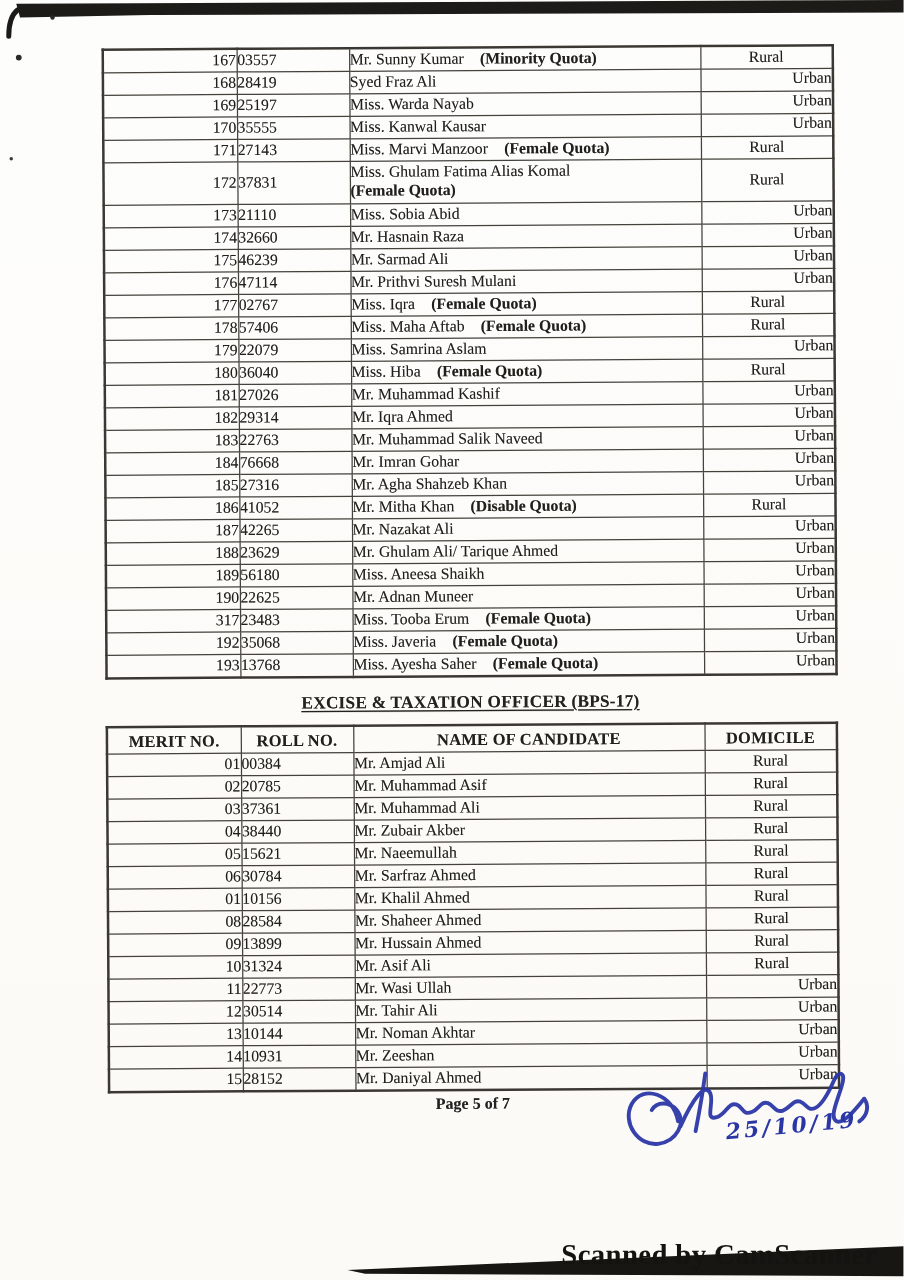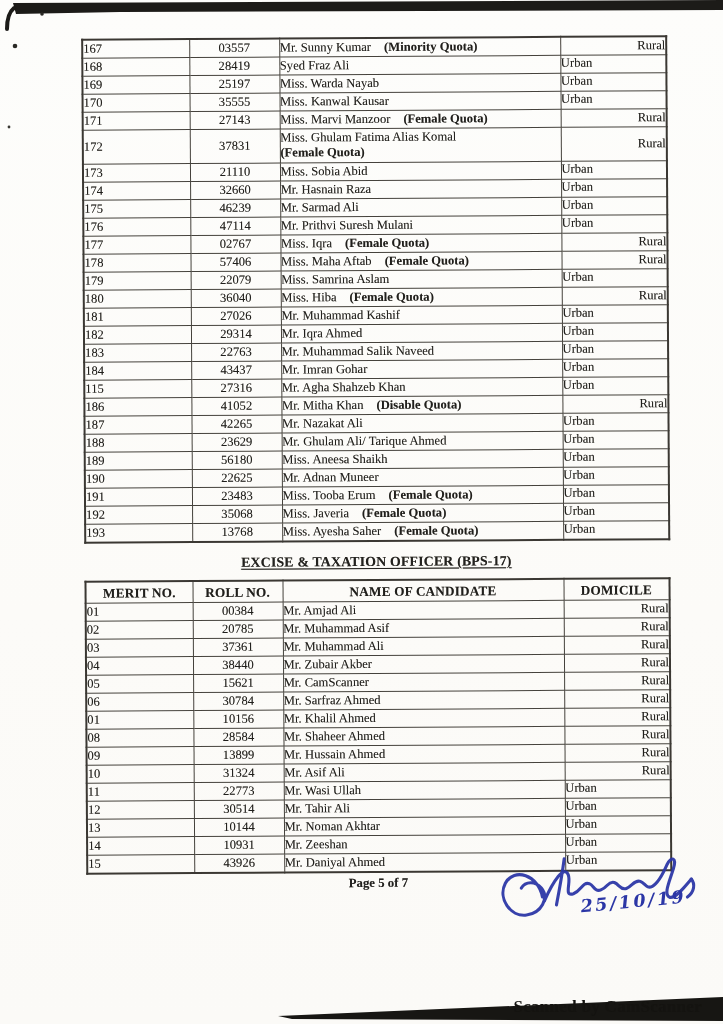--- a/index.html
+++ b/index.html
@@ -11,26 +11,26 @@
   .sheet{position:absolute;inset:0;transform:rotate(-0.35deg);transform-origin:370px 500px;}
 
   
   .tbl{border-collapse:collapse;table-layout:fixed;width:584px;background:transparent;}
   .tbl td,.tbl th{
     border:1px solid #45423c;height:17px;padding:0;font-size:12.6px;line-height:15px;
     white-space:nowrap;overflow:hidden;color:#201f1c;text-shadow:0 0 0.4px rgba(60,55,45,.45);
   }
   .tbl{border:2px solid #3b3833;}
   .tbl th{font-weight:bold;font-size:13.2px;height:20px;text-align:center;letter-spacing:.2px;}
-  .c-merit{width:107px;text-align:left;}
-  .c-roll{width:90px;text-align:center;}
+  .c-merit{width:107px;text-align:right;}
+  .c-roll{width:90px;}
   .c-name{width:281px;text-align:left;padding-left:9px;}
   .c-dom{width:100px;}
-  .dom-rural{text-align:right;padding-left:7px;}
-  .dom-urban{text-align:left;padding-right:3px;}
+  .dom-rural{text-align:center;padding-left:7px;}
+  .dom-urban{text-align:right;padding-right:3px;}
   .dom-urban span{position:relative;top:-1px;}
   .quota{font-weight:bold;margin-left:13px;}
   td.wrap{white-space:normal;height:auto;padding-top:1px;padding-bottom:2px;}
   td.wrap .quota{display:block;margin-left:0;}
 
   .t1-wrap{position:absolute;left:84px;top:37px;}
   .section-title{
     position:absolute;left:84px;top:554px;width:584px;text-align:center;
     font-weight:bold;font-size:13.8px;letter-spacing:.2px;
     text-decoration:underline;text-underline-offset:2px;color:#23221f;
@@ -46,21 +46,21 @@
   .sig{position:absolute;left:492px;top:848px;width:218px;height:95px;}
   .sig-date{
     position:absolute;left:578px;top:893px;color:#2b36a6;font-size:17.5px;
     font-style:italic;font-weight:bold;letter-spacing:2.5px;transform:rotate(-5deg);
     font-family:"DejaVu Serif", serif;
   }
 
   
   .artifact{position:absolute;pointer-events:none;}
   .scanner-label{
-    position:absolute;right:21px;bottom:7px;font-weight:bold;font-size:17px;
+    position:absolute;right:21px;bottom:7px;font-weight:bold;font-size:23px;
     color:#141310;font-family:"Liberation Serif", serif;letter-spacing:.3px;
   }
 </style>
 </head>
 <body>
 
 <svg class="artifact" style="left:0;top:0;" width="723" height="140" viewBox="0 0 723 140">
   <polygon points="13,3 723,0 723,10 120,12 16,14" fill="#1c1b18"></polygon>
   <path d="M14,8 C9,12 7,19 7,29" fill="none" stroke="#1c1b18" stroke-width="4" stroke-linecap="round"></path>
   <circle cx="42" cy="14" r="1.8" fill="#2a2925"></circle>
@@ -176,26 +176,26 @@
             <td class="c-dom dom-urban"><span>Urban</span></td>
           </tr>
           <tr>
             <td class="c-merit">183</td>
             <td class="c-roll">22763</td>
             <td class="c-name"><span>Mr. Muhammad Salik Naveed</span></td>
             <td class="c-dom dom-urban"><span>Urban</span></td>
           </tr>
           <tr>
             <td class="c-merit">184</td>
-            <td class="c-roll">43437</td>
+            <td class="c-roll">76668</td>
             <td class="c-name"><span>Mr. Imran Gohar</span></td>
             <td class="c-dom dom-urban"><span>Urban</span></td>
           </tr>
           <tr>
-            <td class="c-merit">115</td>
+            <td class="c-merit">185</td>
             <td class="c-roll">27316</td>
             <td class="c-name"><span>Mr. Agha Shahzeb Khan</span></td>
             <td class="c-dom dom-urban"><span>Urban</span></td>
           </tr>
           <tr>
             <td class="c-merit">186</td>
             <td class="c-roll">41052</td>
             <td class="c-name"><span>Mr. Mitha Khan</span><span class="quota">(Disable Quota)</span></td>
             <td class="c-dom dom-rural"><span>Rural</span></td>
           </tr>
@@ -217,21 +217,21 @@
             <td class="c-name"><span>Miss. Aneesa Shaikh</span></td>
             <td class="c-dom dom-urban"><span>Urban</span></td>
           </tr>
           <tr>
             <td class="c-merit">190</td>
             <td class="c-roll">22625</td>
             <td class="c-name"><span>Mr. Adnan Muneer</span></td>
             <td class="c-dom dom-urban"><span>Urban</span></td>
           </tr>
           <tr>
-            <td class="c-merit">191</td>
+            <td class="c-merit">317</td>
             <td class="c-roll">23483</td>
             <td class="c-name"><span>Miss. Tooba Erum</span><span class="quota">(Female Quota)</span></td>
             <td class="c-dom dom-urban"><span>Urban</span></td>
           </tr>
           <tr>
             <td class="c-merit">192</td>
             <td class="c-roll">35068</td>
             <td class="c-name"><span>Miss. Javeria</span><span class="quota">(Female Quota)</span></td>
             <td class="c-dom dom-urban"><span>Urban</span></td>
           </tr>
@@ -284,21 +284,21 @@
           </tr>
           <tr>
             <td class="c-merit">04</td>
             <td class="c-roll">38440</td>
             <td class="c-name"><span>Mr. Zubair Akber</span></td>
             <td class="c-dom dom-rural"><span>Rural</span></td>
           </tr>
           <tr>
             <td class="c-merit">05</td>
             <td class="c-roll">15621</td>
-            <td class="c-name"><span>Mr. CamScanner</span></td>
+            <td class="c-name"><span>Mr. Naeemullah</span></td>
             <td class="c-dom dom-rural"><span>Rural</span></td>
           </tr>
           <tr>
             <td class="c-merit">06</td>
             <td class="c-roll">30784</td>
             <td class="c-name"><span>Mr. Sarfraz Ahmed</span></td>
             <td class="c-dom dom-rural"><span>Rural</span></td>
           </tr>
           <tr>
             <td class="c-merit">01</td>
@@ -343,21 +343,21 @@
             <td class="c-dom dom-urban"><span>Urban</span></td>
           </tr>
           <tr>
             <td class="c-merit">14</td>
             <td class="c-roll">10931</td>
             <td class="c-name"><span>Mr. Zeeshan</span></td>
             <td class="c-dom dom-urban"><span>Urban</span></td>
           </tr>
           <tr>
             <td class="c-merit">15</td>
-            <td class="c-roll">43926</td>
+            <td class="c-roll">28152</td>
             <td class="c-name"><span>Mr. Daniyal Ahmed</span></td>
             <td class="c-dom dom-urban"><span>Urban</span></td>
           </tr>
         </tbody>
     </table>
   </div>
 
   <div class="page-label">Page 5 of 7</div>
 
   <svg class="sig" viewBox="0 0 218 95">

